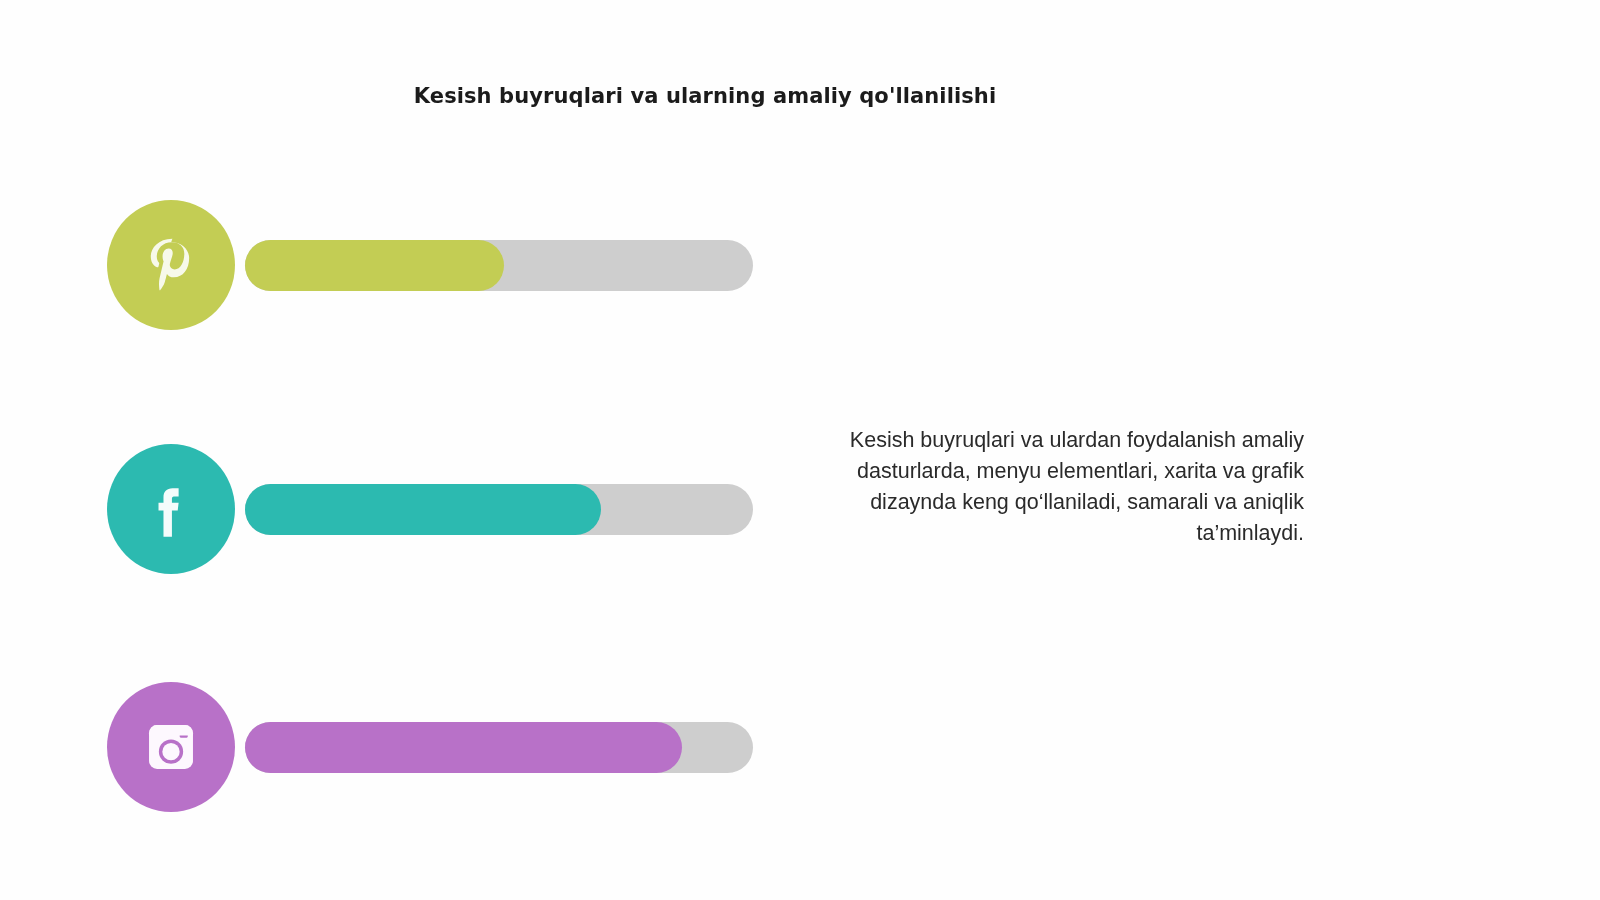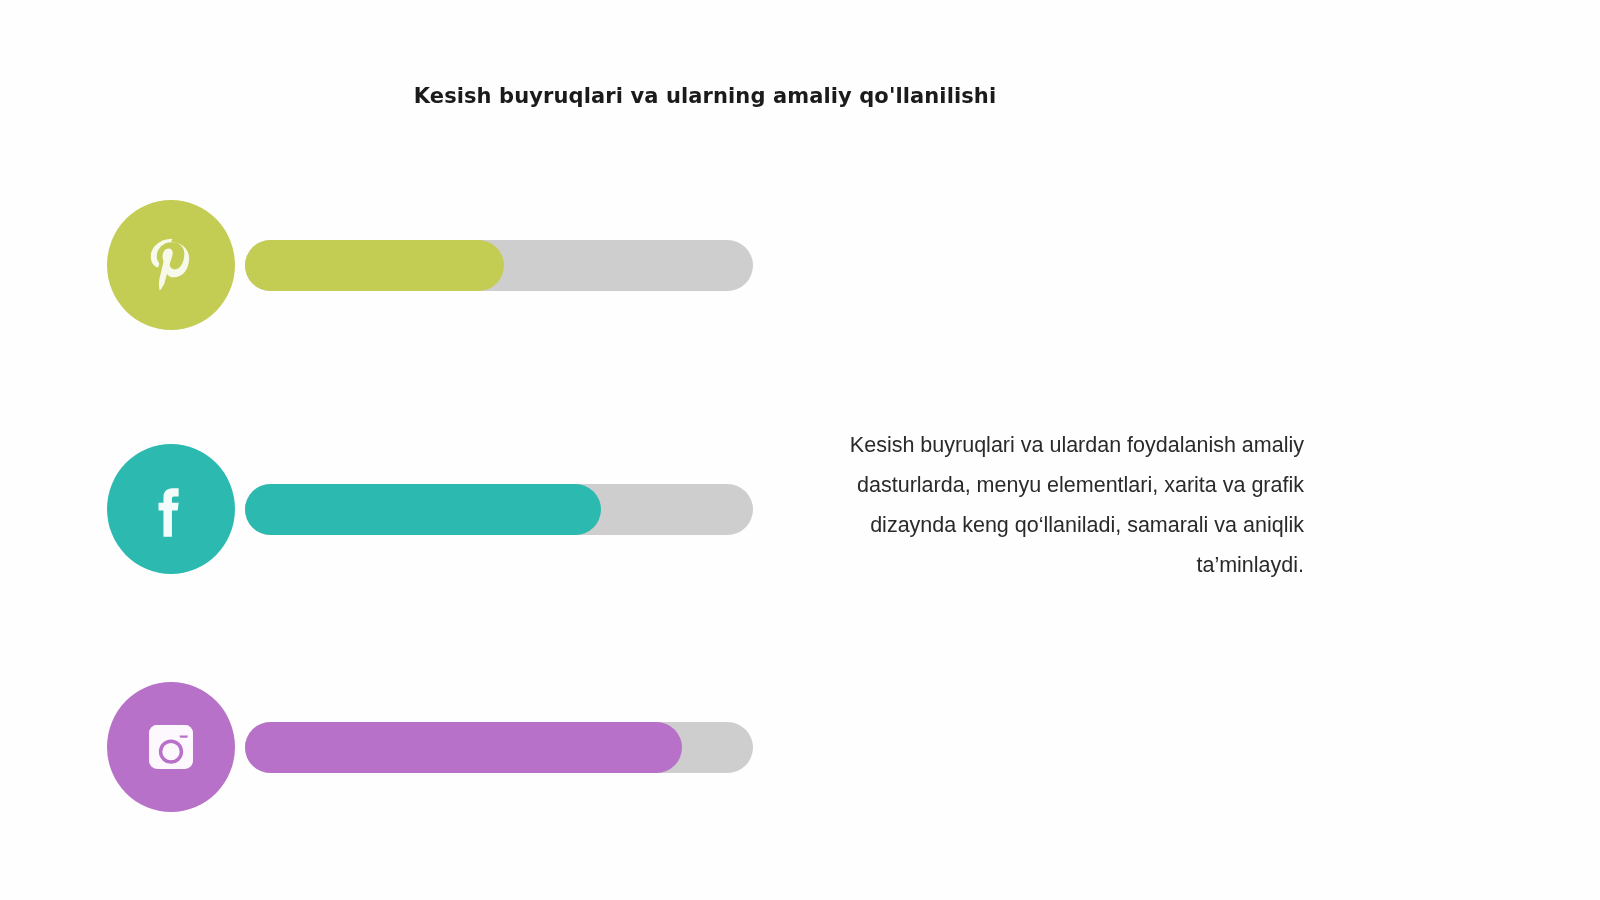--- a/index.html
+++ b/index.html
@@ -72,21 +72,21 @@
     border-radius: 26px;
   }
 
   .desc {
     position: absolute;
     right: 296px;
     width: 505px;
     text-align: right;
     font-family: "Liberation Sans", sans-serif;
     font-size: 21.5px;
-    line-height: 40px;
+    line-height: 31px;
     color: #2a2a2a;
   }
   .desc-1 { top: 225px; }
 </style>
 </head>
 <body>
 
 <div class="canvas" style="background: rgb(254, 254, 254);">
 
   <div class="page-title" style="color: rgb(27, 27, 27);">Kesish buyruqlari va ularning amaliy qo'llanilishi</div>

